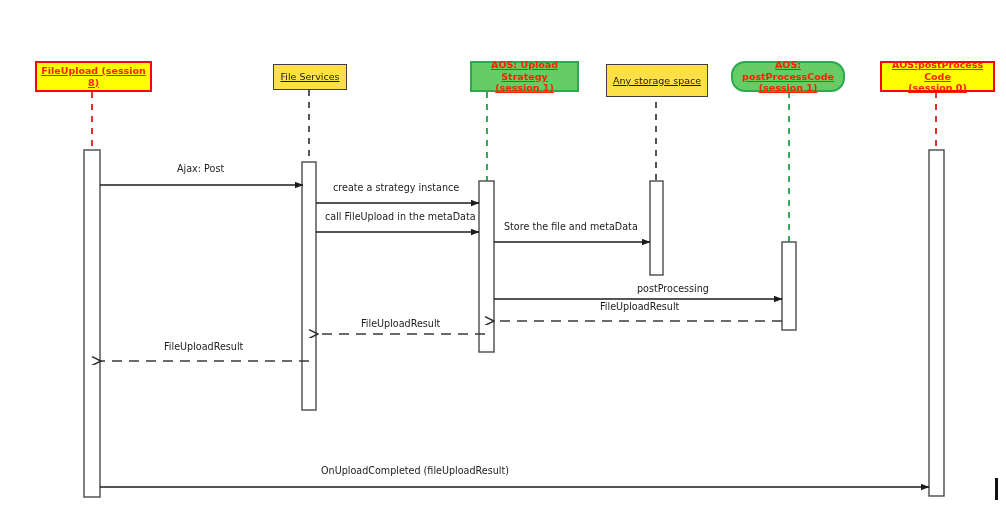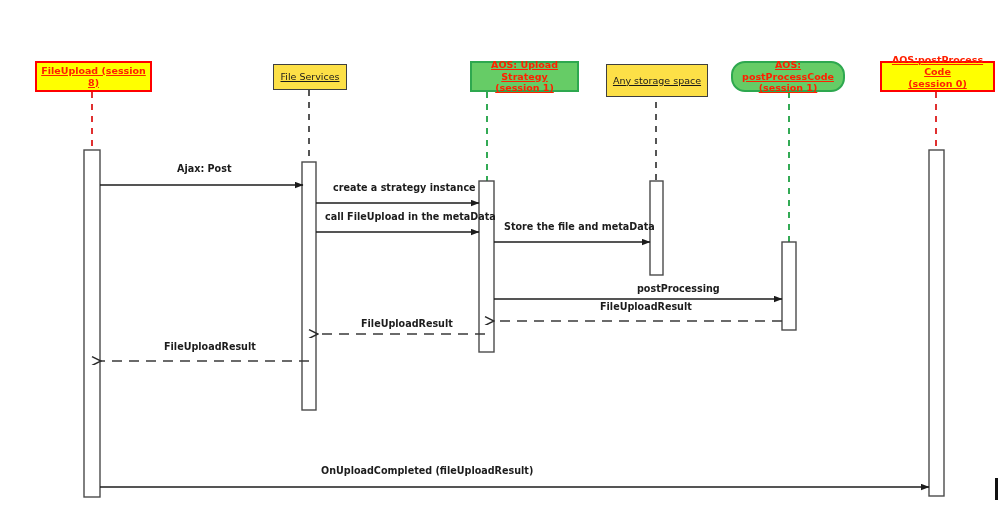--- a/index.html
+++ b/index.html
@@ -63,21 +63,20 @@
     border: 2px solid #2ea84f;
     color: #ff2000;
     font-weight: bold;
   }
   .msg-label {
     position: absolute;
     font-size: 9.6px;
     color: #1c1c1c;
     font-family: "DejaVu Sans", sans-serif;
     white-space: nowrap;
-    font-weight: bold;
   }
   svg#diagram-svg {
     position: absolute;
     left: 0;
     top: 0;
     width: 1006px;
     height: 511px;
   }
   .cursor-tick {
     position: absolute;
@@ -141,21 +140,21 @@
       </div>
       <div class="lifeline-box box-green" style="left: 434px; top: 61px; width: 109px; height: 31px; margin-left: 36px;">
         <span class="lbl">AOS: Upload Strategy<br>(session 1)</span>
       </div>
       <div class="lifeline-box box-plain" style="left: 606px; top: 64px; width: 102px; height: 33px;">
         <span class="lbl">Any storage space</span>
       </div>
       <div class="lifeline-box box-green" style="left: 731px; top: 61px; width: 114px; height: 31px; border-radius: 14px;">
         <span class="lbl">AOS: postProcessCode<br>(session 1)</span>
       </div>
-      <div class="lifeline-box box-yellow" style="left: 880px; top: 61px; width: 115px; height: 31px; align-items: flex-end;">
+      <div class="lifeline-box box-yellow" style="left: 880px; top: 61px; width: 115px; height: 31px;">
         <span class="lbl">AOS:postProcess Code<br>(session 0)</span>
       </div>
     </div>
   <div id="labels-layer">
       <div class="msg-label" style="top: 163px; left: 177px;">Ajax: Post</div>
       <div class="msg-label" style="top: 182px; left: 333px;">create a strategy instance</div>
       <div class="msg-label" style="top: 211px; left: 325px;">call FileUpload in the metaData</div>
       <div class="msg-label" style="top: 221px; left: 504px;">Store the file and metaData</div>
       <div class="msg-label" style="top: 283px; left: 601px; padding-left: 36px;">postProcessing</div>
       <div class="msg-label" style="top: 301px; left: 600px;">FileUploadResult</div>

